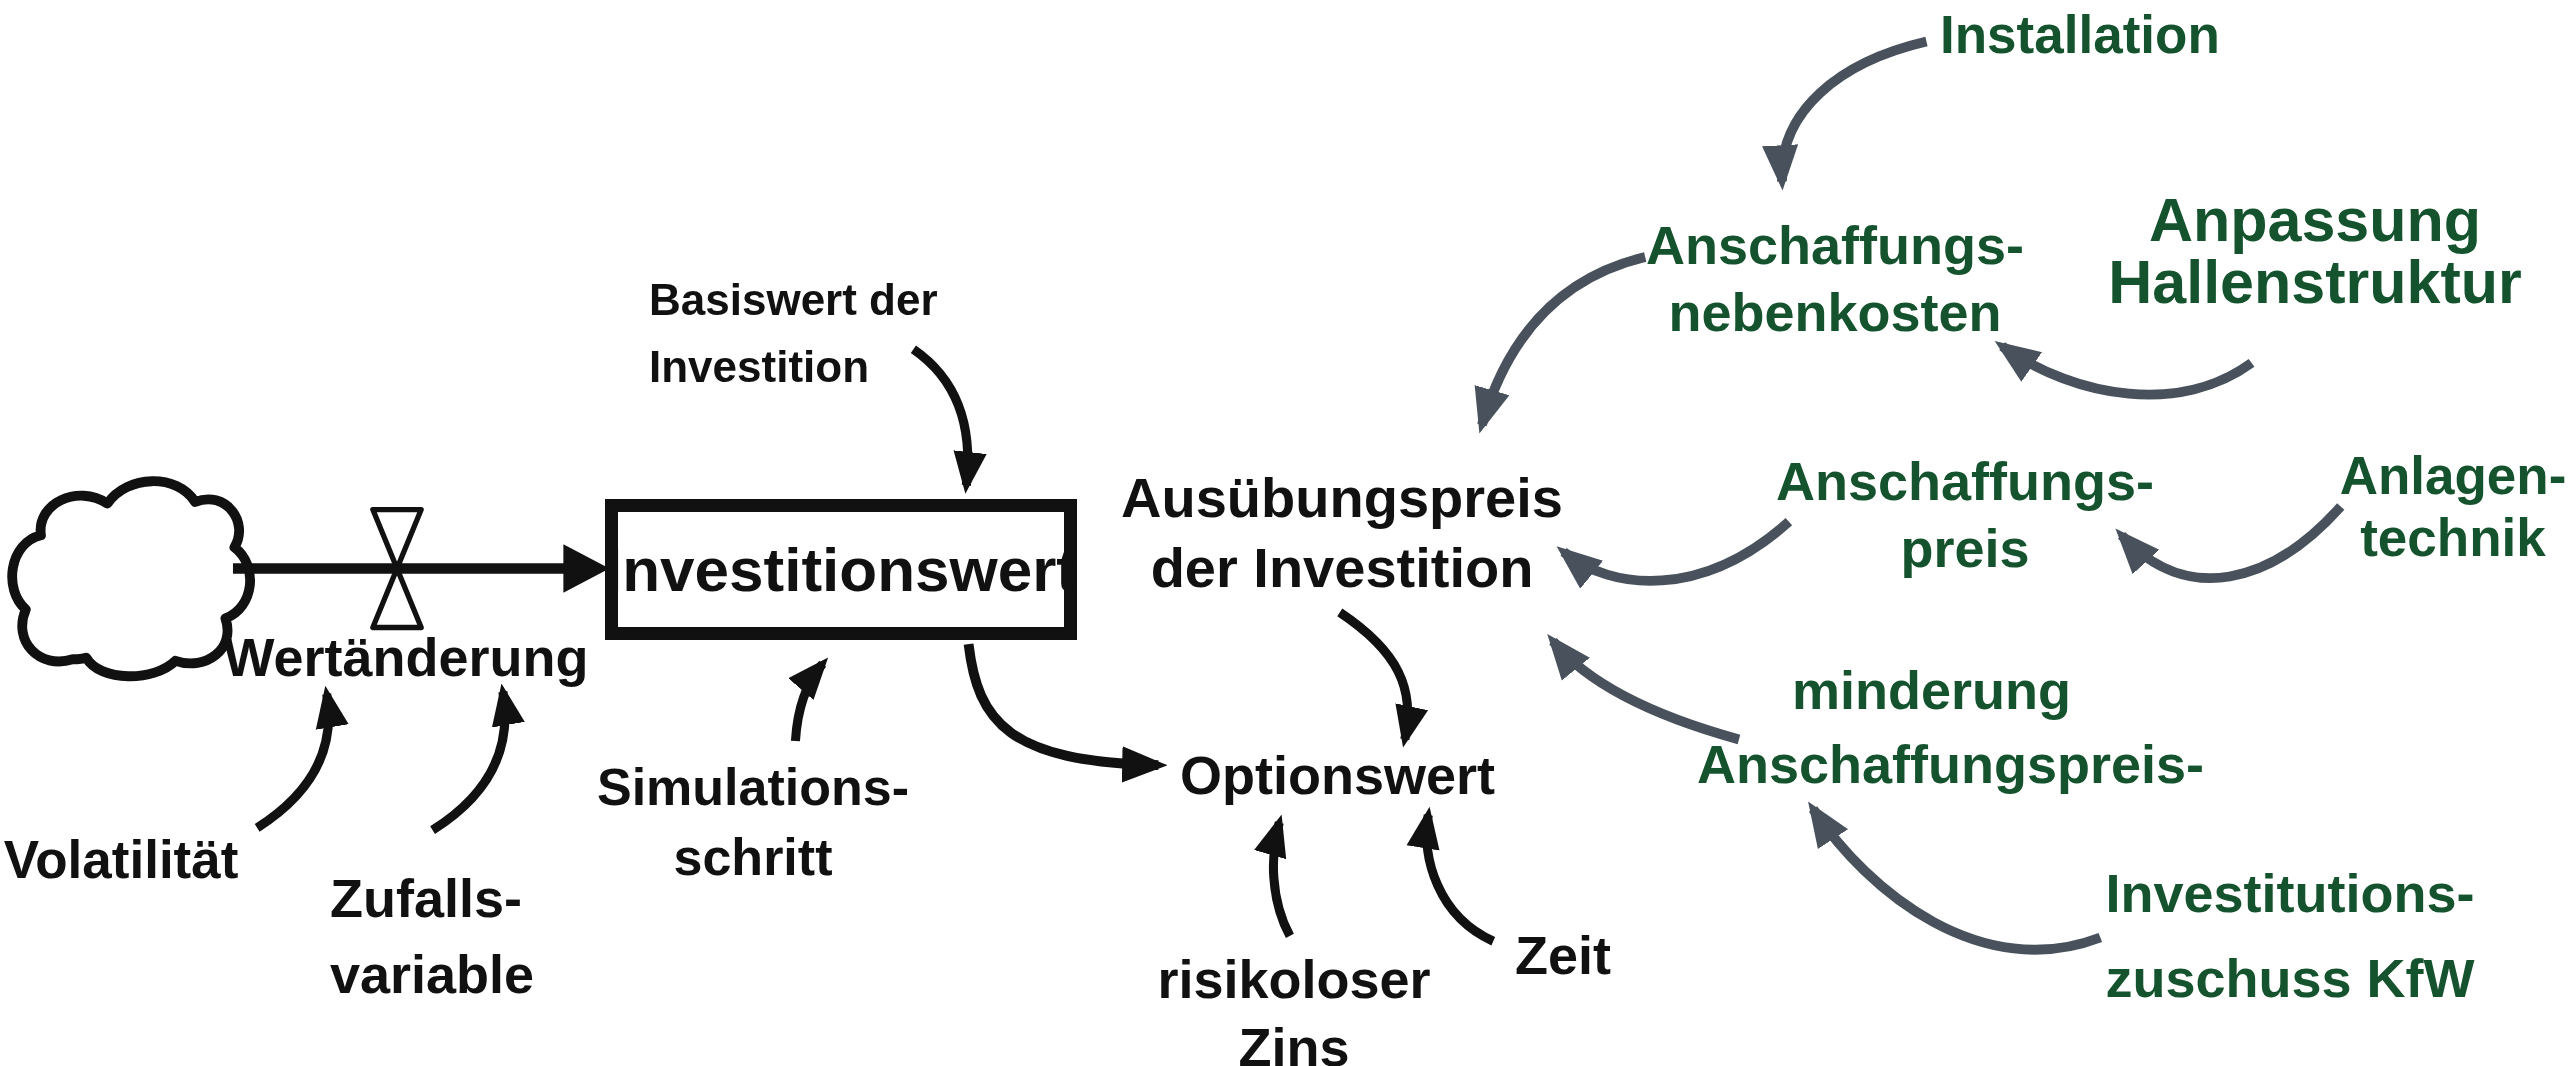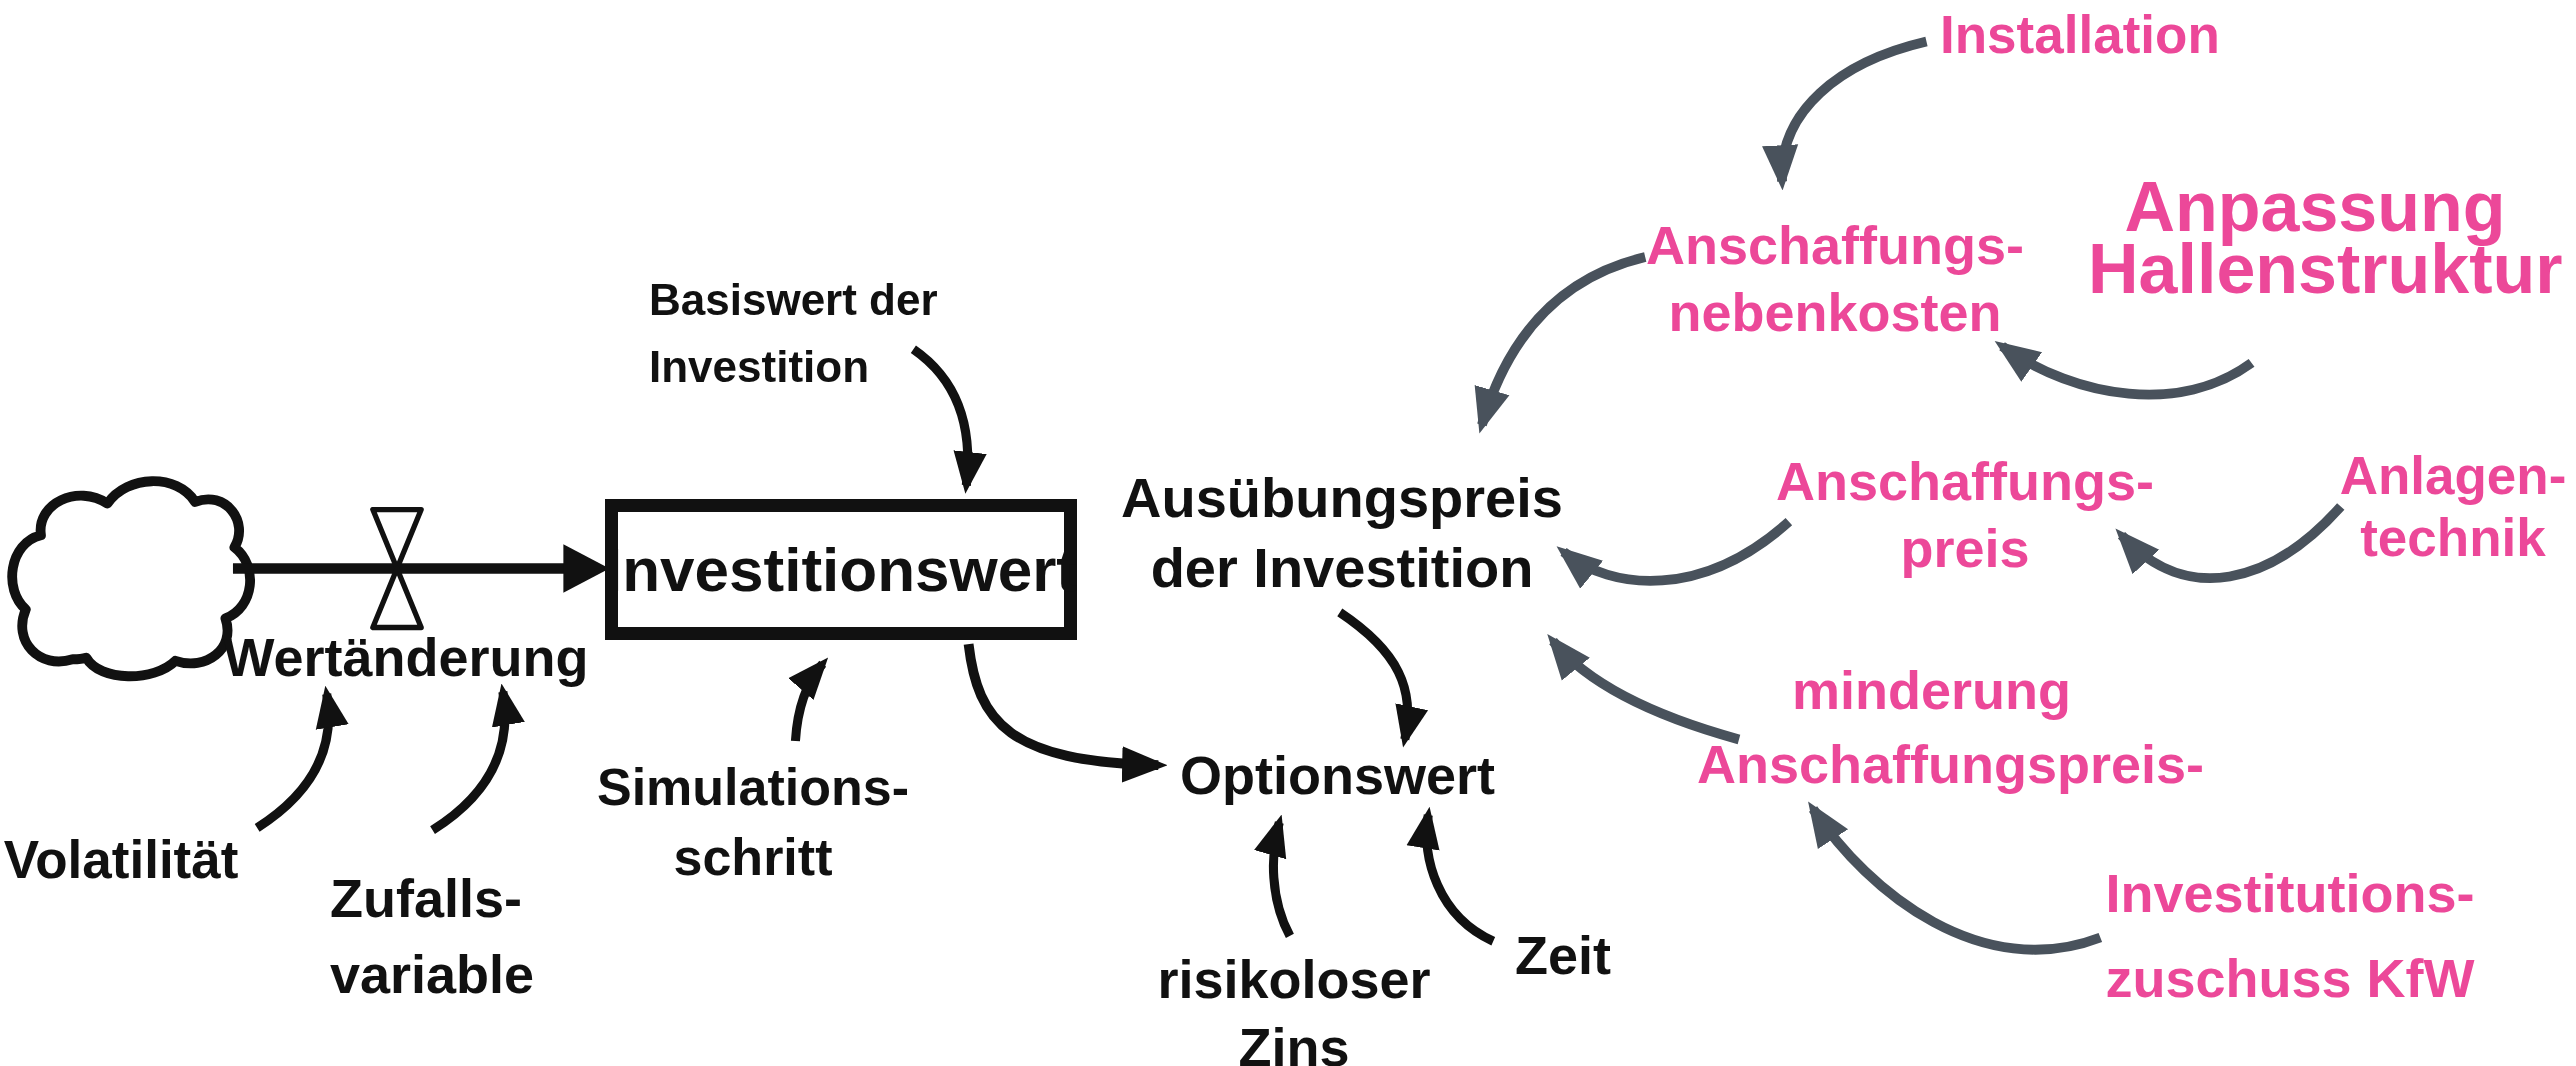--- a/index.html
+++ b/index.html
@@ -12,21 +12,21 @@
     overflow:hidden;
   }
   .wires{position:absolute;left:0;top:0;z-index:1;}
   .lbl{
     position:absolute;z-index:2;
     white-space:nowrap;
     color:#111111;
   }
   .lbl div{white-space:nowrap;}
   .ink{color:#111111;}
-  .muted{color:#ec4899;}
+  .muted{color:#14532d;}
   .c{text-align:center;}
   .stock-box{
     position:absolute;z-index:2;
     left:605px;top:499px;width:472px;height:141px;
     border:13.6px solid #111111;
     box-sizing:border-box;
     background:#ffffff;
     display:flex;align-items:center;justify-content:center;
     font-size:62px;color:#111111;
   }
@@ -121,21 +121,21 @@
 
   <div class="lbl muted" style="left:1940px;top:3.8px;font-size:53px;">
     <div>Installation</div>
   </div>
 
   <div class="lbl muted c" style="left:1608px;top:212px;width:454px;font-size:54px;line-height:67px;">
     <div>Anschaffungs-</div>
     <div>nebenkosten</div>
   </div>
 
-  <div class="lbl muted c" style="left:2088px;top:176px;width:454px;font-size:70px;line-height:62px;">
+  <div class="lbl muted c" style="left:2088px;top:189px;width:454px;font-size:61px;line-height:62px;">
     <div>Anpassung</div>
     <div>Hallenstruktur</div>
   </div>
 
   <div class="lbl muted c" style="left:1738px;top:448px;width:454px;font-size:54px;line-height:67px;">
     <div>Anschaffungs-</div>
     <div>preis</div>
   </div>
 
   <div class="lbl muted c" style="left:2264px;top:445px;width:378px;font-size:53px;line-height:62px;">

